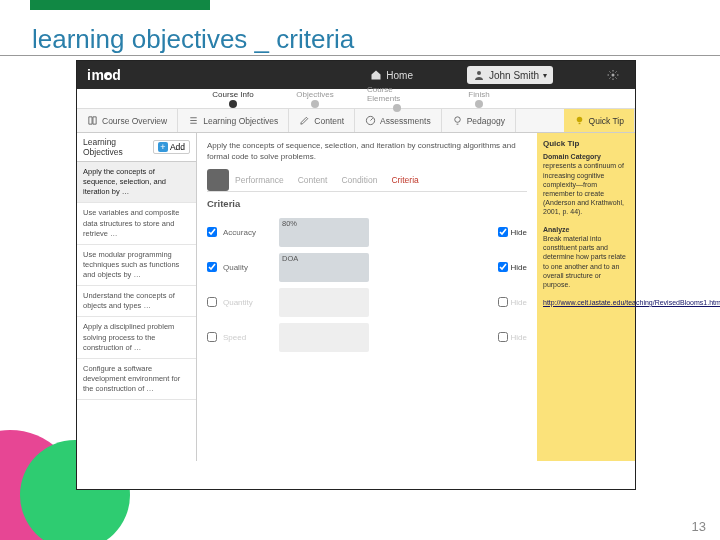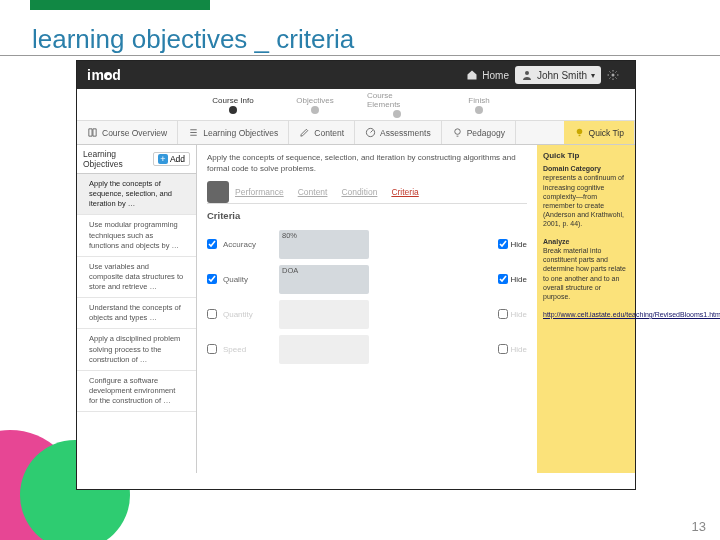--- a/index.html
+++ b/index.html
@@ -17,33 +17,33 @@
 
   .pagecount { position:absolute; bottom:6px; right:14px; font-size:13px; color:#888; }
 
   
   .app {
     position:absolute; top:60px; left:76px; width:560px; height:430px;
     border:1px solid #222; background:#fff; font-size:9px;
   }
   .topbar {
     background:#2a2a2a; color:#fff; height:28px;
-    display:flex; align-items:center; padding:0 10px;
+    display:flex; align-items:center; padding:0 10px;gap:48px;
   }
   .logo { font-weight:bold; font-size:14px; letter-spacing:0.5px; }
   .logo .dot { display:inline-block; width:8px; height:8px; background:#fff; border-radius:50%; position:relative; }
   .logo .dot::before { content:""; position:absolute; width:3px; height:3px; background:#2a2a2a; border-radius:50%; top:2.5px; left:2.5px;}
   .topspacer { flex:1; }
   .top-item { display:flex; align-items:center; gap:4px; padding:3px 6px; color:#ddd; font-size:10px;}
   .top-item.user { background:#e8e8e8; color:#333; border-radius:3px; }
   .top-item .chev { font-size:8px; }
   .micon { width:12px; height:12px; display:inline-block; }
 
   .progress {
-    background:#fff; height:32px; display:flex; align-items:center; justify-content:center; gap:22px;
+    background:#fff; height:20px; display:flex; align-items:center; justify-content:center; gap:22px;
     border-bottom:1px solid #ddd; font-size:8px; color:#999;
   }
   .pstep { display:flex; flex-direction:column; align-items:center; gap:1px; position:relative; width:60px;}
   .pstep .circ { width:8px; height:8px; border-radius:50%; background:#bbb; }
   .pstep.active .circ { background:#333; }
   .pstep.active { color:#333; }
 
   .tabbar {
     background:#f6f6f6; height:24px; display:flex; border-bottom:1px solid #ccc;
   }
@@ -54,37 +54,37 @@
   .workarea { display:flex; height:calc(100% - 78px - 22px); }
   .sidebar {
     width:120px; background:#fff; border-right:1px solid #ccc;
     display:flex; flex-direction:column;
   }
   .sidehdr { display:flex; align-items:center; justify-content:space-between; padding:4px 6px; border-bottom:1px solid #ccc; background:#fff;}
   .sidehdr .t { font-size:8.5px; color:#333; }
   .addbtn { display:flex; align-items:center; gap:2px; font-size:8.5px; padding:1px 4px; border:1px solid #ccc; border-radius:2px; cursor:pointer;}
   .addbtn .plus { width:10px; height:10px; background:#3498db; color:#fff; display:flex; align-items:center; justify-content:center; font-size:9px; border-radius:2px;}
   .obj-item {
-    font-size:7.5px; color:#555; padding:5px 12px; border-bottom:1px solid #e5e5e5;
+    font-size:7.5px; color:#555; padding:5px 6px; border-bottom:1px solid #e5e5e5;
     line-height:1.35; cursor:pointer;
   }
   .obj-item.active { background:#efefef; color:#222;}
 
   .mainpanel { flex:1; padding:8px 10px; position:relative; }
   .objtext { font-size:8px; color:#555; margin-bottom:8px; line-height:1.35; }
 
   .subtabs {
     display:flex; align-items:center; gap:14px; font-size:8.5px; color:#aaa;
     border-bottom:1px solid #ddd; padding:4px 0 6px 28px; margin-bottom:6px; position:relative;
   }
   .subtabs .bigicon {
     position:absolute; left:0; top:-2px; width:22px; height:22px;
     background:#666; border-radius:3px;
   }
-  .subtabs .st { cursor:pointer;text-decoration:underline; }
+  .subtabs .st { cursor:pointer; }
   .subtabs .st.active { color:#c0392b; }
 
   .panelhdr { font-size:9.5px; color:#555; font-weight:bold; margin:4px 0 6px;}
   .critrow { display:flex; align-items:center; gap:6px; font-size:8px; color:#666; padding:3px 0;}
   .critrow input[type="checkbox"]{ width:10px; height:10px;}
   .critrow .lbl { width:50px; }
   .critrow .fld { flex:0 0 90px; height:29px; background:#d4d9dd; border-radius:2px; padding:1px 3px; font-size:7.5px; color:#555;}
   .critrow .hide { margin-left:auto; display:flex; align-items:center; gap:3px; color:#888;}
   .critrow.enabled .hide { color:#333;}
   .critrow.disabled { color:#ccc; }
@@ -214,22 +214,22 @@
   <div class="workarea">
     <div class="sidebar">
       <div class="sidehdr">
         <span class="t">Learning Objectives</span>
         <span class="addbtn">
           <span class="plus">+</span>
           <span>Add</span>
         </span>
       </div>
       <div class="obj-item active">Apply the concepts of sequence, selection, and iteration by …</div>
+      <div class="obj-item">Use variables and composite data structures to store and retrieve …</div>
       <div class="obj-item">Use modular programming techniques such as functions and objects by …</div>
-      <div class="obj-item">Use variables and composite data structures to store and retrieve …</div>
       <div class="obj-item">Understand the concepts of objects and types …</div>
       <div class="obj-item">Apply a disciplined problem solving process to the construction of …</div>
       <div class="obj-item">Configure a software development environment for the construction of …</div>
     </div>
 
     <div class="mainpanel">
       <div class="objtext">Apply the concepts of sequence, selection, and iteration by constructing algorithms and formal code to solve problems.</div>
 
       <div class="subtabs">
         <span class="bigicon"></span>

